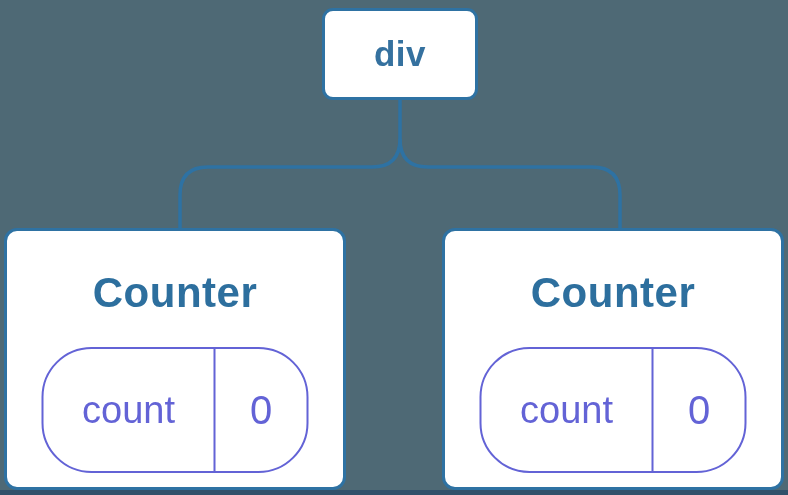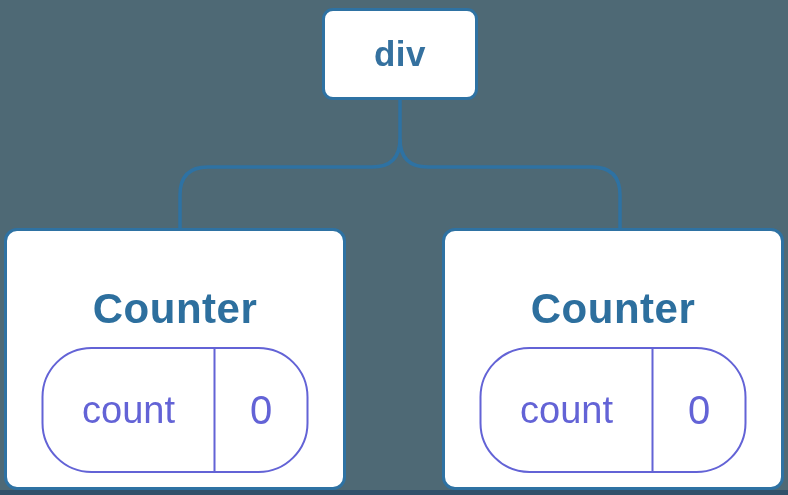--- a/index.html
+++ b/index.html
@@ -57,21 +57,21 @@
     height: 262px;
     box-sizing: border-box;
     background: #ffffff;
     border: 3px solid #2e72a3;
     border-radius: 13px;
   }
   .card.left  { left: 4px; }
   .card.right { left: 442px; }
   .card-title {
     position: absolute;
-    top: 54px;
+    top: 38px;
     left: 0;
     width: 100%;
     text-align: center;
     color: #2d6f9e;
     font-size: 42px;
     font-weight: 600;
     letter-spacing: 0.5px;
   }
   .state-pill {
     position: absolute;

